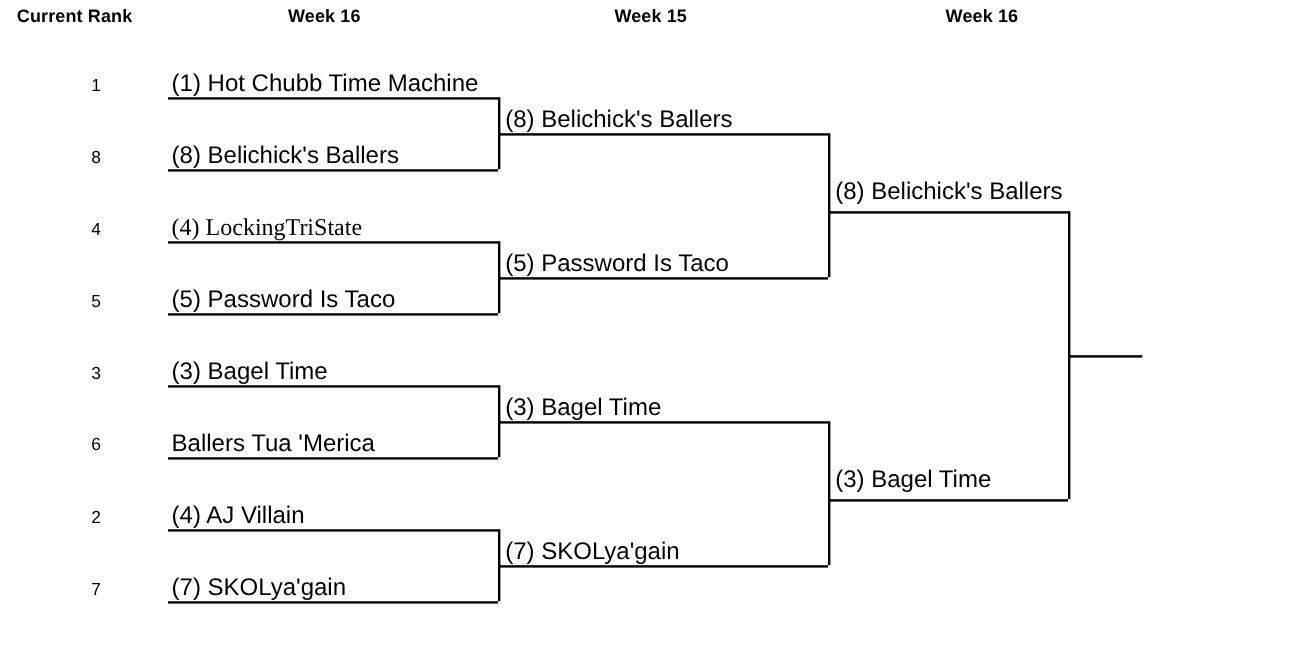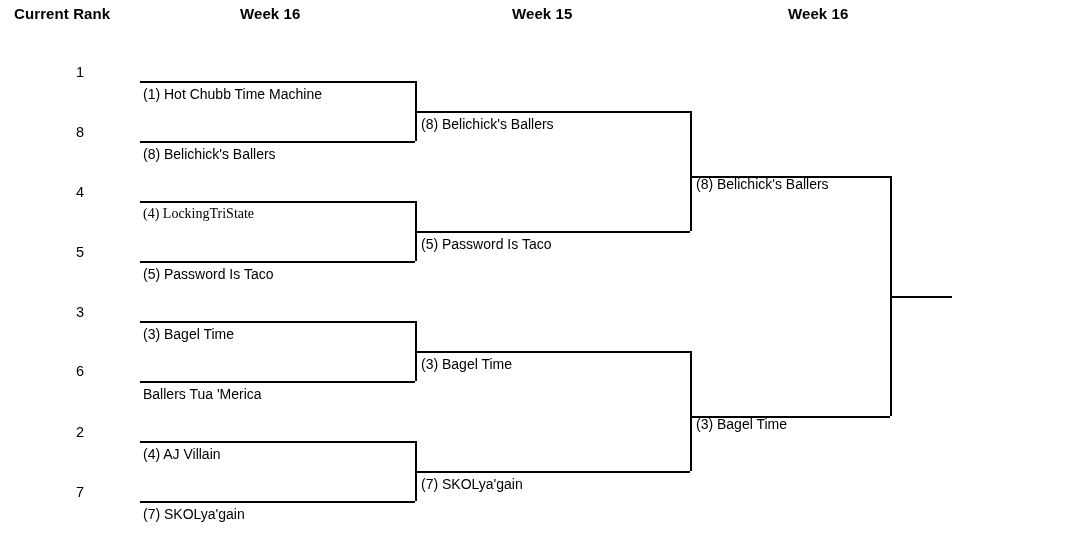--- a/index.html
+++ b/index.html
@@ -40,26 +40,25 @@
     width: 40px;
     text-align: center;
     font-size: 14.5px;
     line-height: 18px;
     white-space: nowrap;
   }
 
   
   .slot {
     position: absolute;
-    font-size: 14px;
+    font-size: 20px;
     line-height: 20px;
     white-space: nowrap;
     padding-left: 3px;
     box-sizing: border-box;
-    margin-top: 24px;
   }
   .slot-text {
     display: block;
   }
 
   
   .hline {
     position: absolute;
     height: 0;
     border-top: 2.5px solid #000000;

